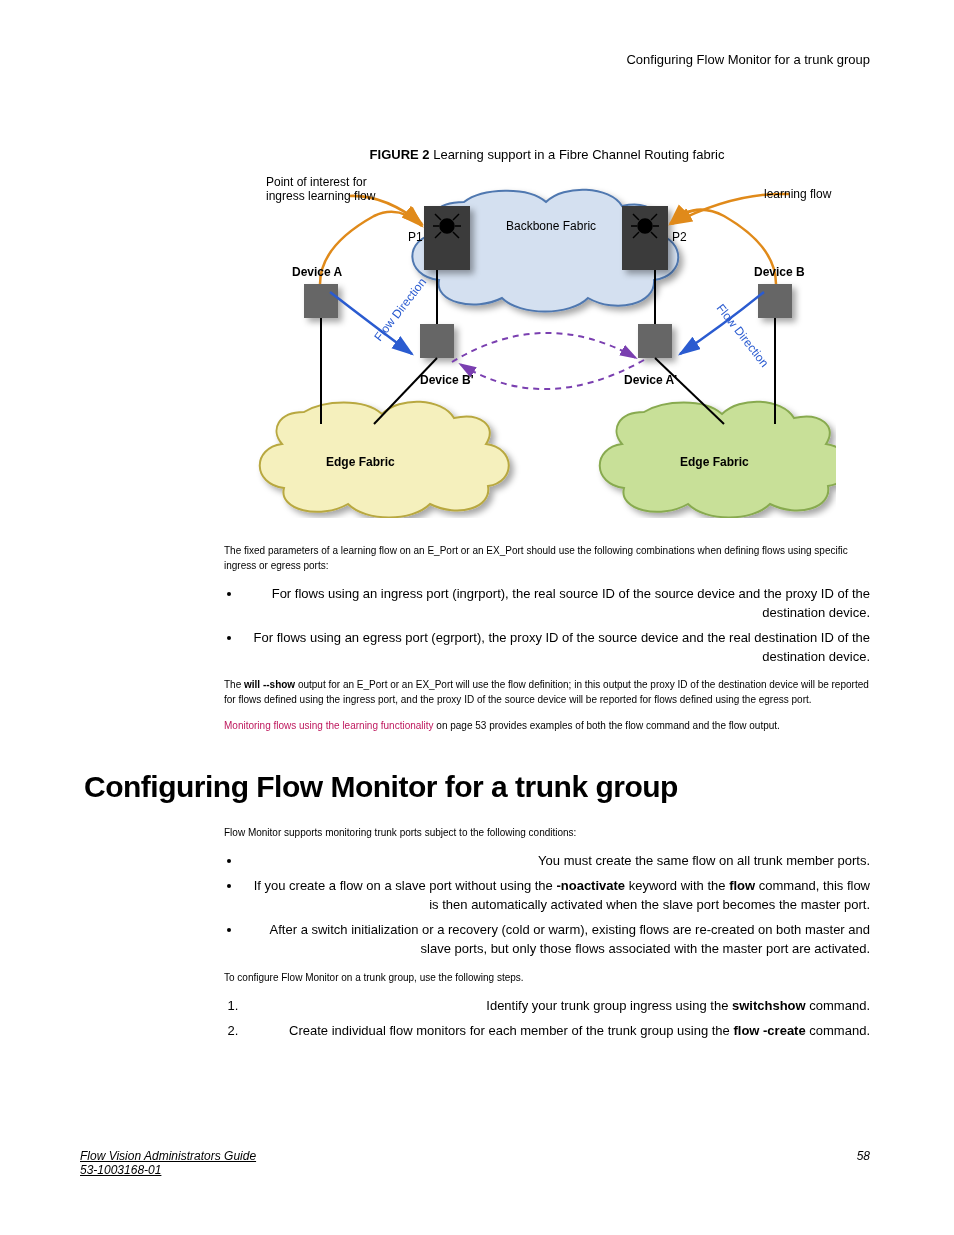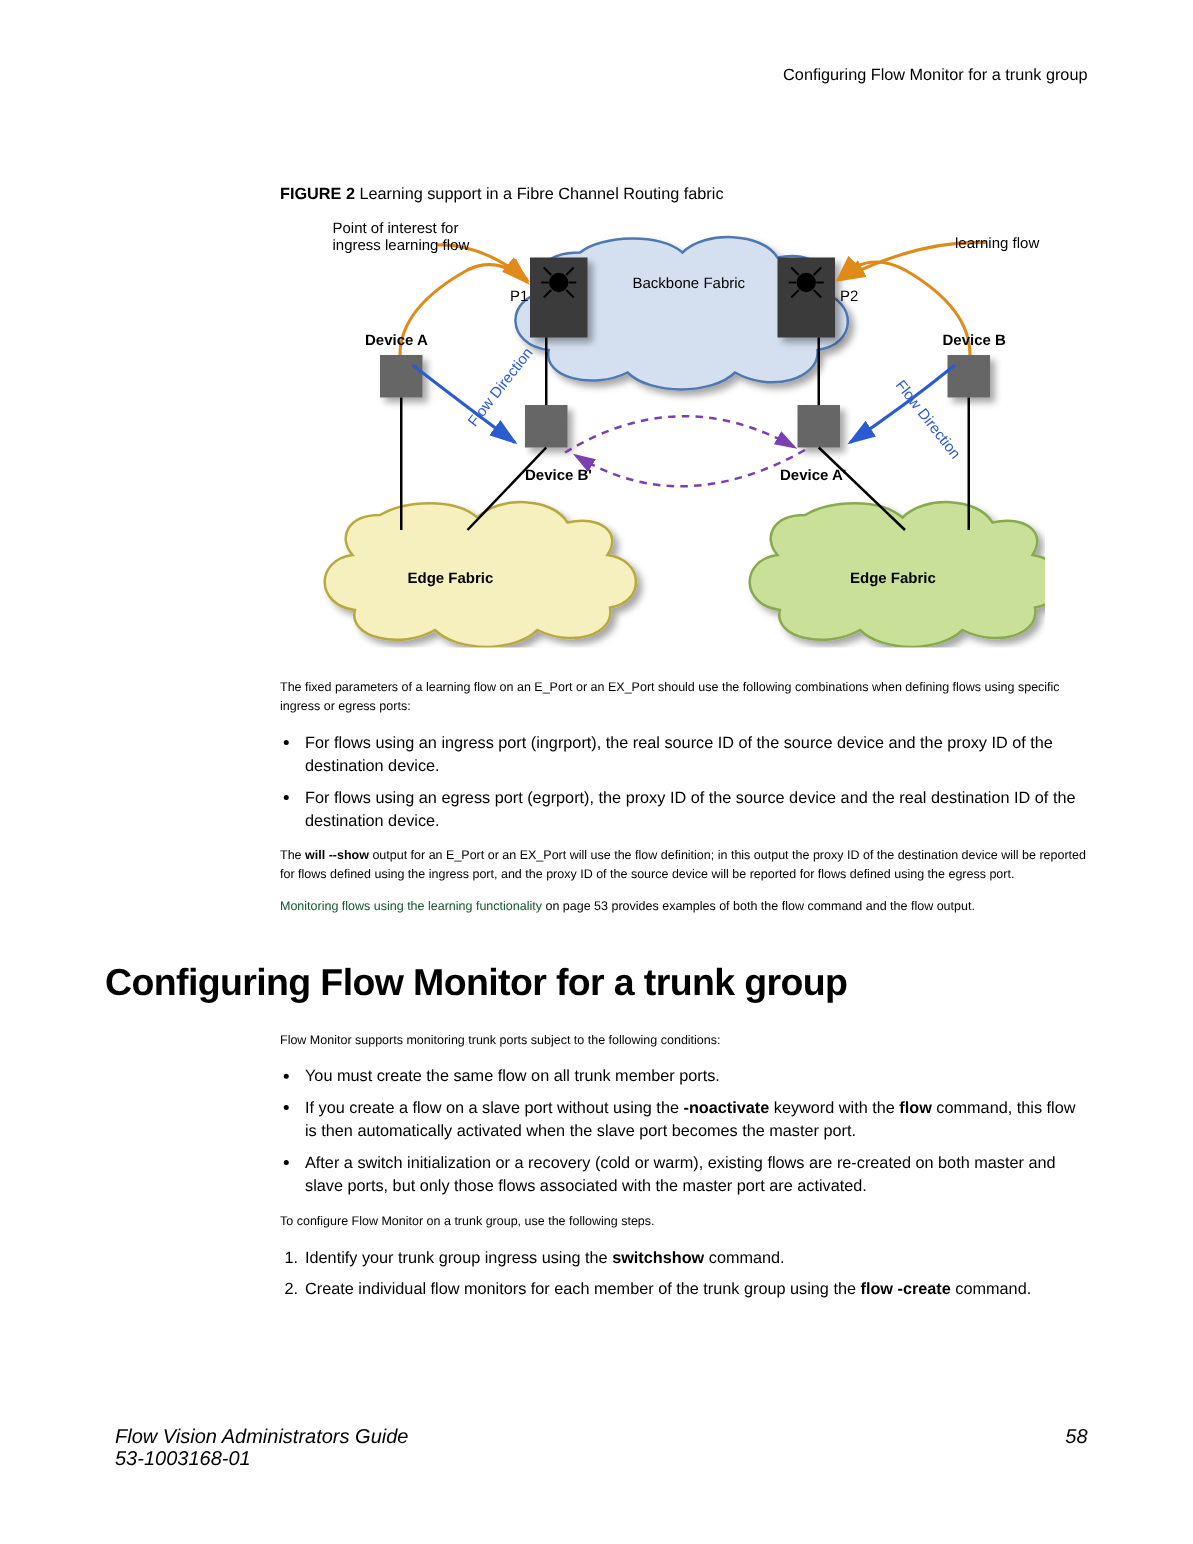--- a/index.html
+++ b/index.html
@@ -14,54 +14,56 @@
   }
   .header-right {
     text-align: right;
     font-size: 13px;
     margin-bottom: 80px;
   }
   .content { margin-left: 140px; }
   .figlabel {
     font-size: 13px;
     margin-bottom: 14px;
+    text-align: center;
   }
   .diagram {
     width: 612px;
     height: 342px;
     margin-bottom: 26px;
     position: relative;
   }
   .diagram svg { display:block; }
   .para {
     font-size: 10px;
     line-height: 1.45;
     margin-bottom: 12px;
   }
   ul, ol {
     font-size: 13px;
     line-height: 1.45;
     margin: 0 0 12px 18px;
   }
-  ul li, ol li { margin-bottom: 6px; padding-left: 2px;}
-  .link { color: #14532d; }
+  ul li, ol li { margin-bottom: 6px; padding-left: 2px; text-align: right;}
+  .link { color: #be185d; }
   h1.section {
     font-family: "Arial Narrow", Arial, sans-serif;
     font-stretch: condensed;
     font-weight: 700;
     font-size: 30px;
     margin: 36px 0 22px -140px;
     letter-spacing: -0.5px;
   }
   .footer {
     position: absolute;
-    left: 92px; right: 84px;
+    left: 80px; right: 84px;
     bottom: 58px;
     font-style: italic;
-    font-size: 16px;
+    font-size: 12px;
+    text-decoration: underline;
   }
   .footer .pnum { float: right; }
   .diag-text { font-family: Arial; font-size: 12px; }
 </style>
 </head>
 <body>
 
 <div class="header-right">Configuring Flow Monitor for a trunk group</div>
 
 <div class="content">

